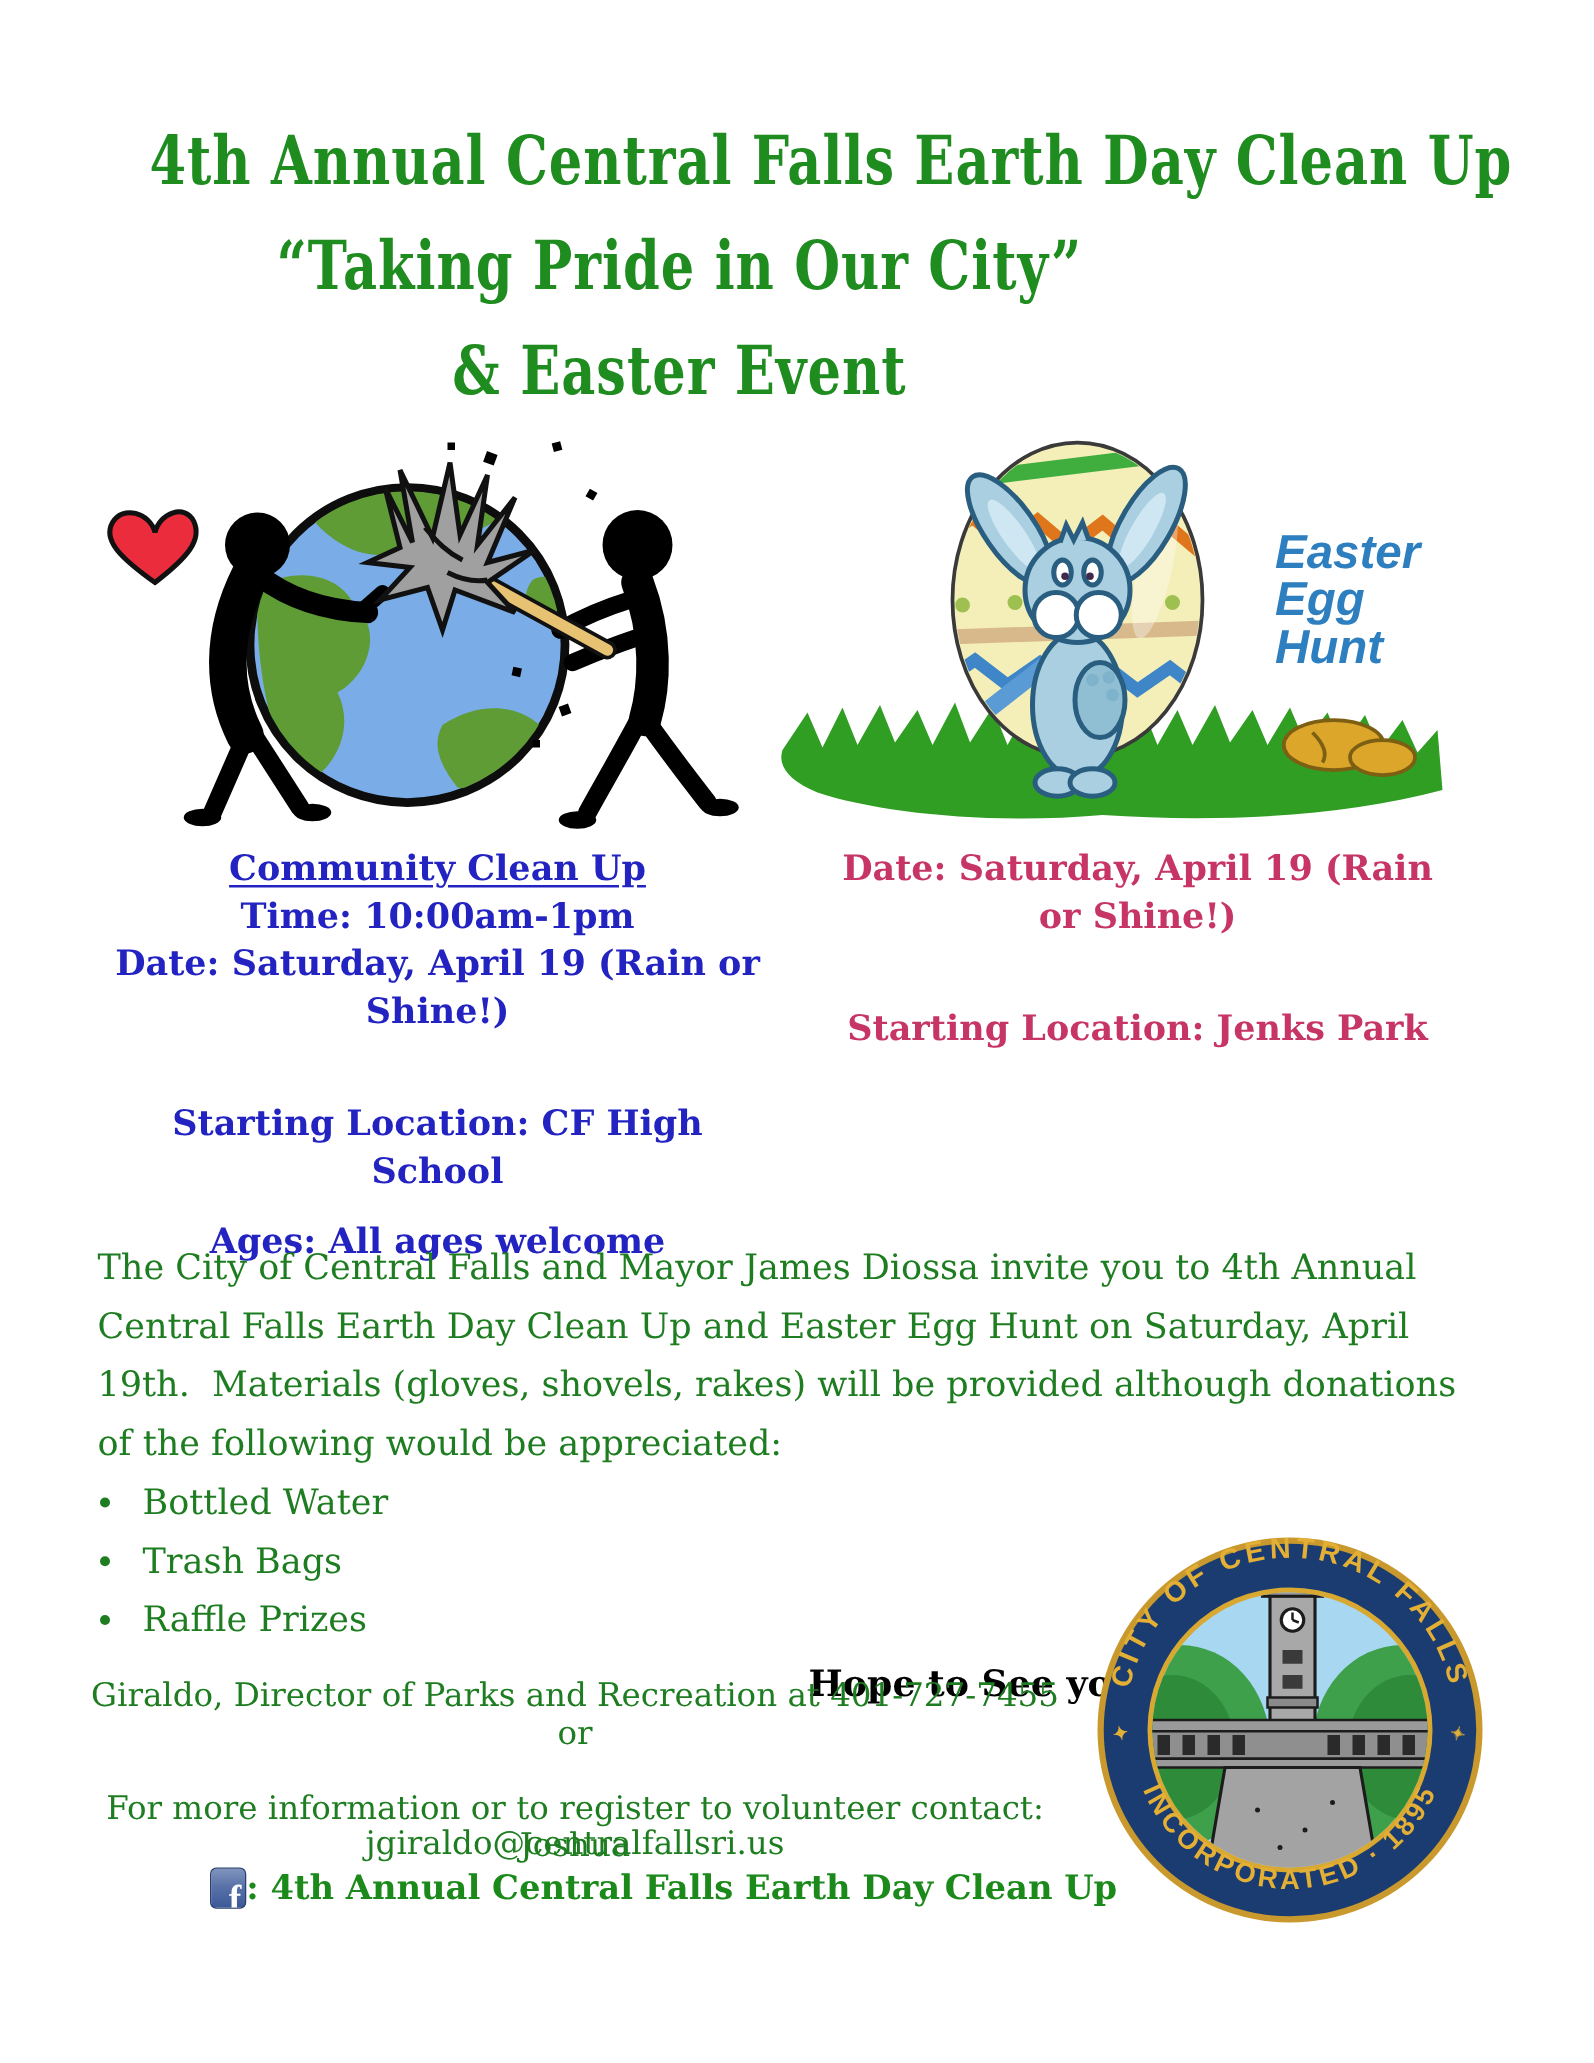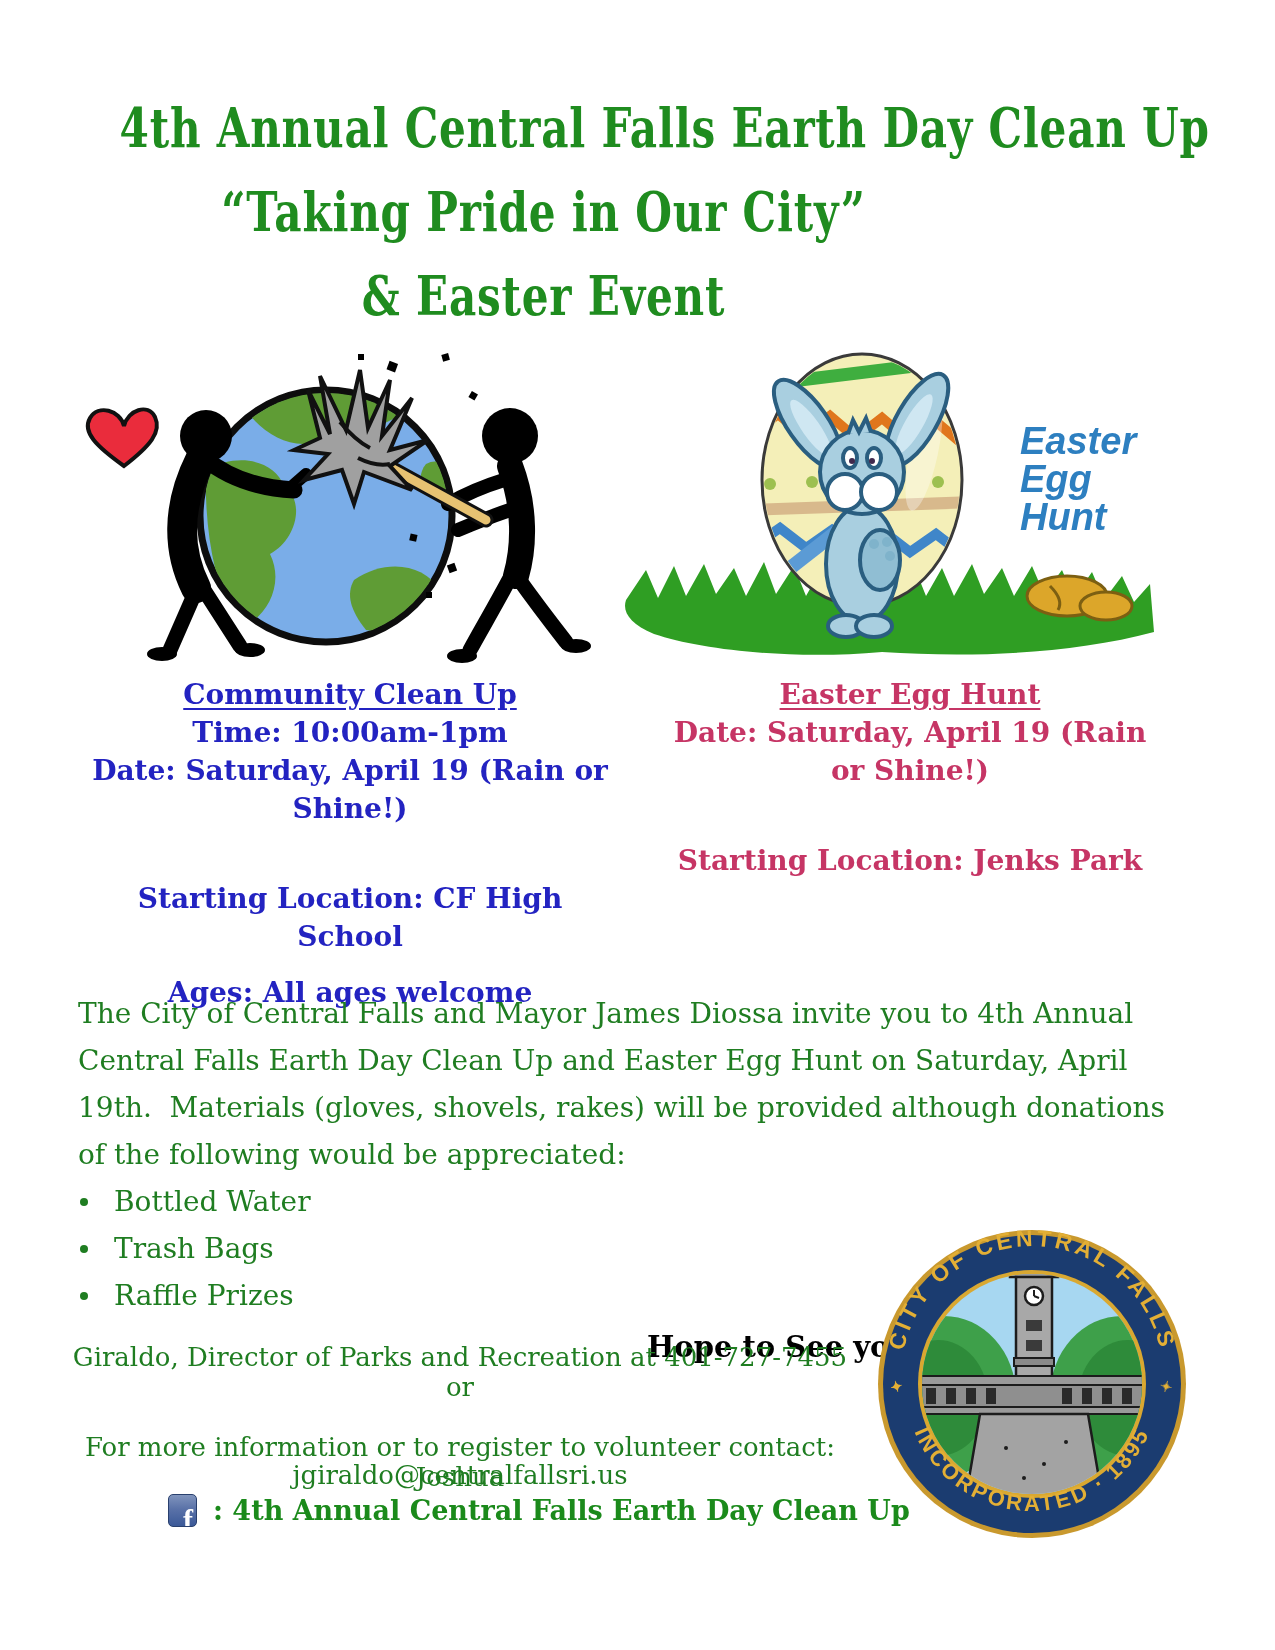--- a/index.html
+++ b/index.html
@@ -43,21 +43,21 @@
   #contact-2{top:1342px;}
   #contact-3{top:1460px;}
 
   
   #fb-row{position:absolute;left:168px;top:1494px;display:flex;align-items:center;}
   #fb-icon{width:27px;height:31px;border-radius:5px;position:relative;
            background:linear-gradient(#8094bd 0%, #5a72a8 45%, #3b5998 100%);
            border:1px solid #29406e;overflow:hidden;}
   #fb-icon span{position:absolute;right:3px;bottom:-9px;color:#ffffff;
                 font-family:"Liberation Serif", serif;font-weight:700;font-size:30px;line-height:1;}
-  #fb-label{margin-left:16px;font-size:27px;font-weight:700;color:#1b8a1b;
+  #fb-label{margin-left:0;font-size:27px;font-weight:700;color:#1b8a1b;
             font-family:"DejaVu Serif", serif;}
 
   
   #seal{position:absolute;left:876px;top:1228px;width:312px;height:312px;}
 </style>
 </head>
 <body>
 
 <div id="flyer">
 
@@ -188,21 +188,20 @@
 
   <div class="event-col" id="col-cleanup">
     <div class="event-heading">Community Clean Up</div>
     <div class="event-time">Time: 10:00am-1pm</div>
     <div class="event-date">Date: Saturday, April 19 (Rain or Shine!)</div>
     <div class="event-location">Starting Location: CF High School</div>
     <div class="event-ages">Ages: All ages welcome</div>
   </div>
 
   <div class="event-col" id="col-egghunt">
-    <div class="event-heading">Easter Egg Hunt</div>
     <div class="event-date">Date: Saturday, April 19 (Rain or Shine!)</div>
     <div class="event-location">Starting Location: Jenks Park</div>
   </div>
 
   <div id="paragraph">The City of Central Falls and Mayor James Diossa invite you to 4th Annual Central Falls Earth Day Clean Up and Easter Egg Hunt on Saturday, April 19th.&nbsp; Materials (gloves, shovels, rakes) will be provided although donations of the following would be appreciated:</div>
 
   <ul id="bullet-list">
     <li><span class="dot"></span><span>Bottled Water</span></li>
     <li><span class="dot"></span><span>Trash Bags</span></li>
     <li><span class="dot"></span><span>Raffle Prizes</span></li>

